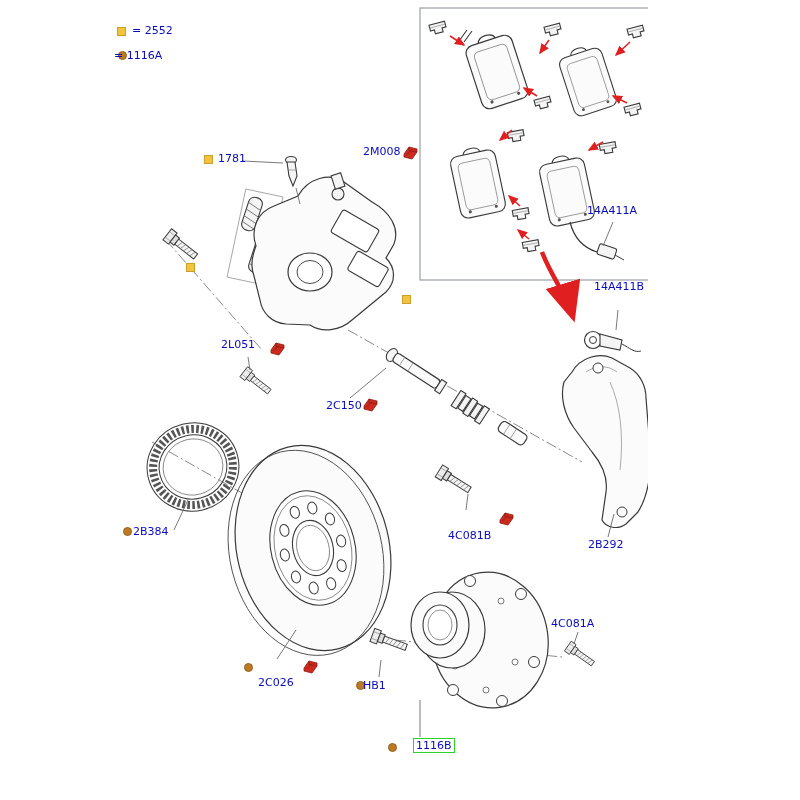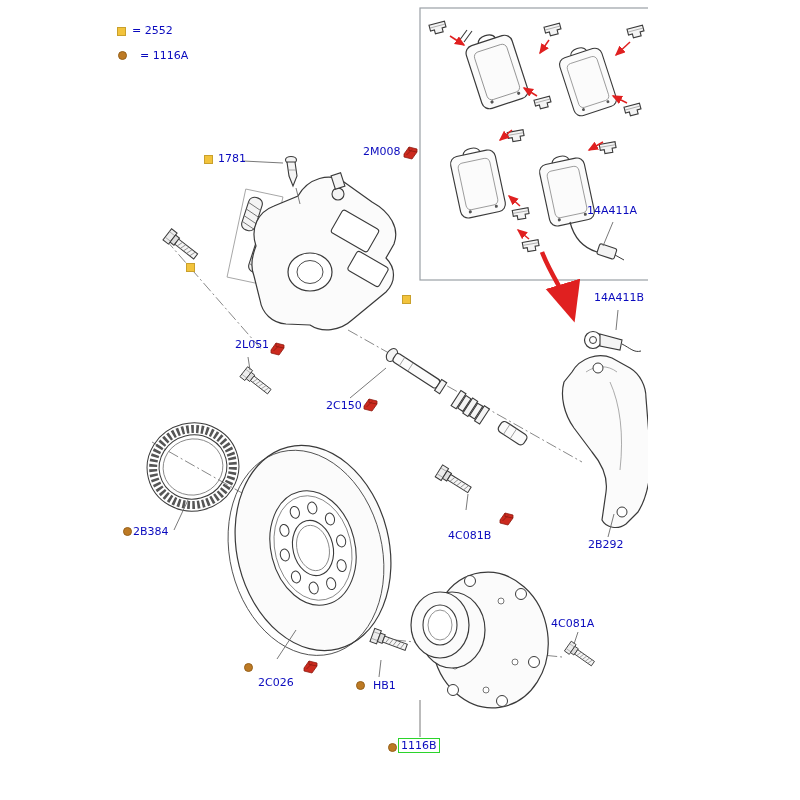--- a/index.html
+++ b/index.html
@@ -26,21 +26,21 @@
   .sym-square{
     position:absolute;width:9px;height:9px;
     background:var(--marker-yellow);border:1px solid #c9a02c;box-sizing:border-box;
   }
   .sym-circle{
     position:absolute;width:9px;height:9px;border-radius:50%;
     background:var(--marker-orange);border:1px solid #96601a;box-sizing:border-box;
   }
   .hl{
     position:absolute;border:1.5px solid var(--highlight-green);
-    padding:0 2px;background:#ffffff;
+    padding:0 2px;background:#ffffff;margin-left:15px;
   }
   .hl .lbl{position:static;display:block;}
   
   .ln{stroke:var(--line-dark);fill:none;}
   .part{fill:#fbfbfb;stroke:var(--line-dark);stroke-width:1.2;}
   .part-light{fill:#f4f4f4;stroke:var(--line-dark);stroke-width:1.1;}
   .thin{stroke:#888;stroke-width:0.7;fill:none;}
   .leader{stroke:#6a6a6a;stroke-width:0.9;fill:none;}
   .dashdot{stroke:#7a7a7a;stroke-width:0.9;fill:none;stroke-dasharray:11 3 2 3;}
   .redline{stroke:var(--arrow-red);fill:none;}
@@ -288,41 +288,41 @@
       <use href="#clipicon" transform="translate(271,342)"></use>
       <use href="#clipicon" transform="translate(364,398)"></use>
       <use href="#clipicon" transform="translate(500,512)"></use>
       <use href="#clipicon" transform="translate(304,660)"></use>
     </g>
   </svg>
 
   <div class="sym-square" style="left:117px;top:27px"></div>
   <div class="lbl legend-lbl" style="left:132px;top:24px">= 2552</div>
   <div class="sym-circle" style="left:118px;top:51px"></div>
-  <div class="lbl legend-lbl" style="left:140px;top:49px">= 1116A</div>
+  <div class="lbl legend-lbl" style="left:114px;top:49px">= 1116A</div>
 
   <div class="sym-square" style="left:204px;top:155px"></div>
   <div class="sym-square" style="left:186px;top:263px"></div>
   <div class="sym-square" style="left:402px;top:295px"></div>
 
   <div class="sym-circle" style="left:123px;top:527px"></div>
   <div class="sym-circle" style="left:244px;top:663px"></div>
   <div class="sym-circle" style="left:356px;top:681px"></div>
   <div class="sym-circle" style="left:388px;top:743px"></div>
 
   <div class="lbl" style="left:218px;top:152px">1781</div>
   <div class="lbl" style="left:363px;top:145px">2M008</div>
   <div class="lbl" style="left:587px;top:204px">14A411A</div>
-  <div class="lbl" style="left:594px;top:291px">14A411B</div>
-  <div class="lbl" style="left:235px;top:338px">2L051</div>
+  <div class="lbl" style="left:594px;top:280px">14A411B</div>
+  <div class="lbl" style="left:221px;top:338px">2L051</div>
   <div class="lbl" style="left:326px;top:399px">2C150</div>
   <div class="lbl" style="left:133px;top:525px">2B384</div>
   <div class="lbl" style="left:448px;top:529px">4C081B</div>
   <div class="lbl" style="left:588px;top:538px">2B292</div>
   <div class="lbl" style="left:258px;top:676px">2C026</div>
   <div class="lbl" style="left:551px;top:617px">4C081A</div>
-  <div class="lbl" style="left:373px;top:679px">HB1</div>
+  <div class="lbl" style="left:363px;top:679px">HB1</div>
 
   <div class="hl" style="left:398px;top:738px">
     <span class="lbl">1116B</span>
   </div>
 
 </div>
 
 </body></html>

